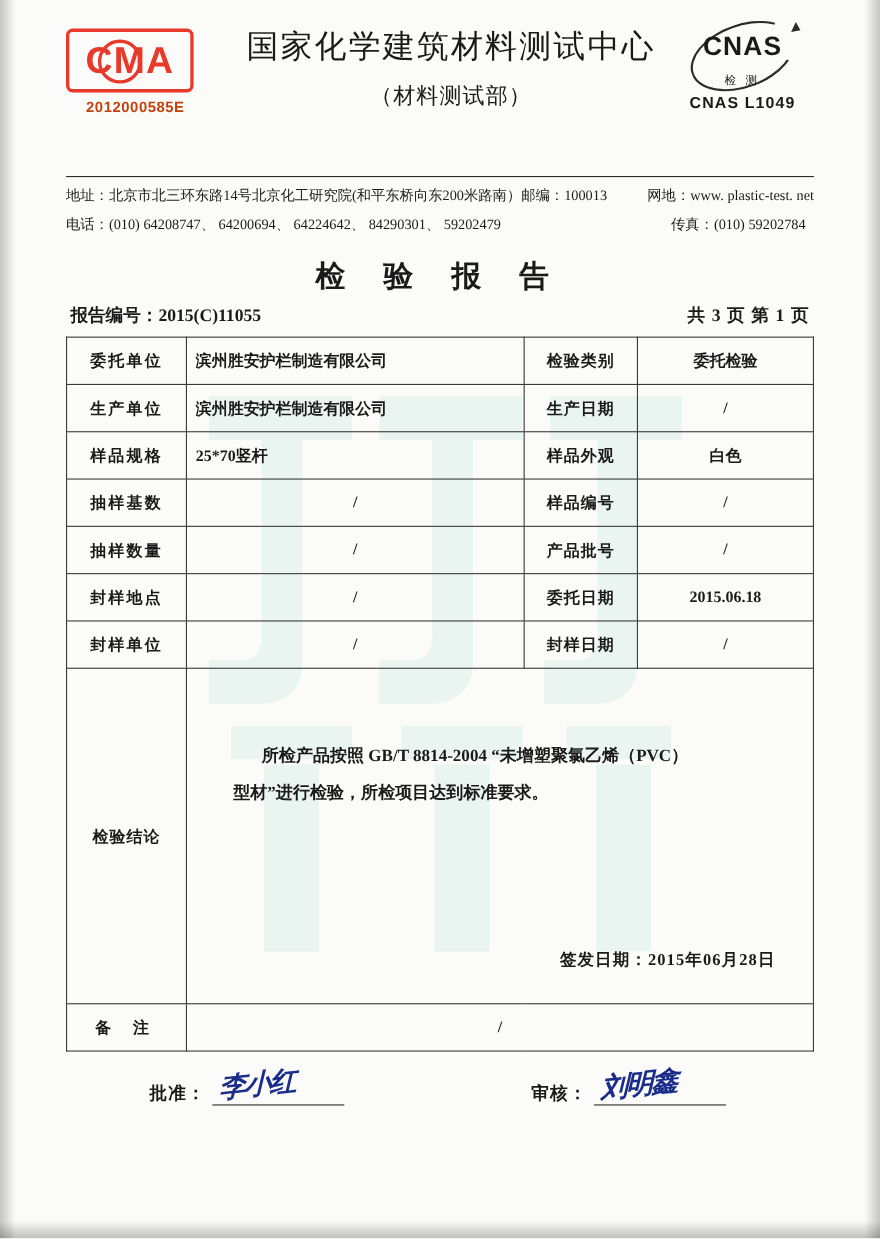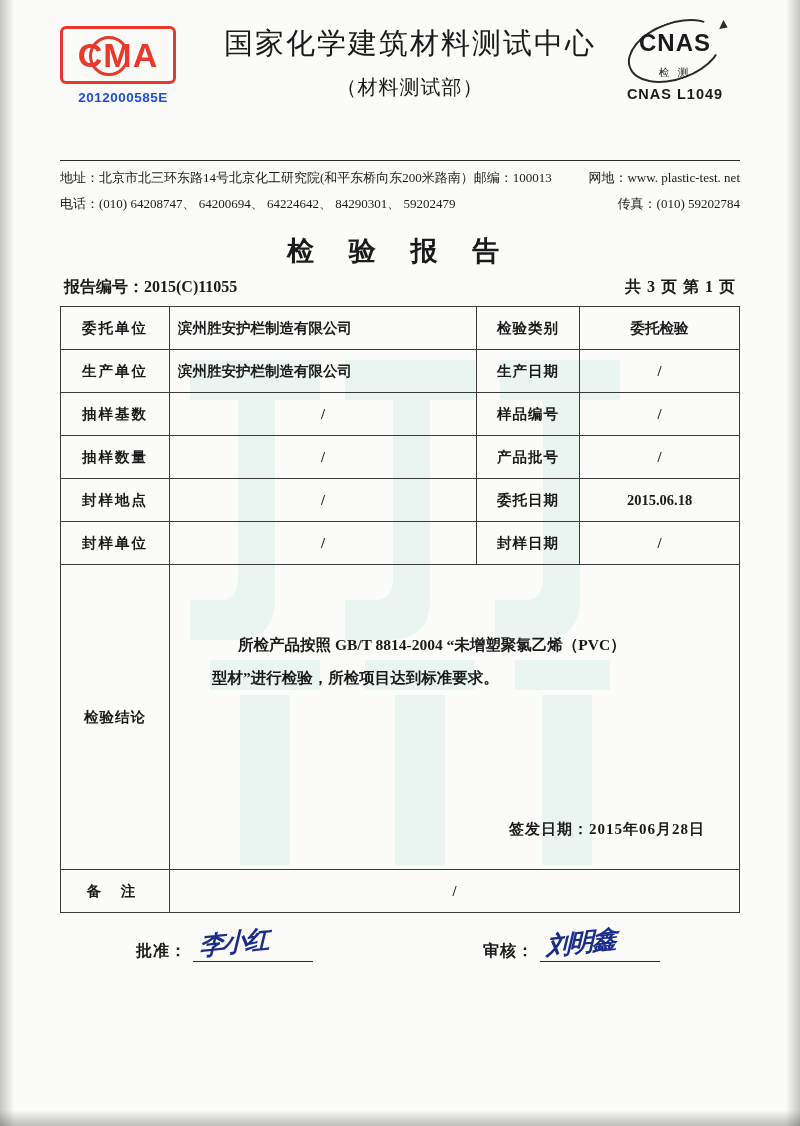--- a/index.html
+++ b/index.html
@@ -73,21 +73,21 @@
     left: 26px;
     top: 7px;
     width: 40px;
     height: 40px;
     border: 3px solid #e8392a;
     border-radius: 50%;
     box-sizing: border-box;
   }
   .cma-code {
     margin-top: 6px;
-    color: #1d4ed8;
+    color: #c2410c;
     font-family: "Liberation Sans", sans-serif;
     font-weight: bold;
     font-size: 13.5px;
     letter-spacing: 0.5px;
   }
   .titles {
     text-align: center;
     padding-left: 20px;
   }
   .main-title {
@@ -166,21 +166,21 @@
     font-size: 13px;
     line-height: 2.0;
     padding-top: 4px;
   }
   .contact-row {
     display: flex;
     white-space: nowrap;
   }
   .contact-row .c1 { width: 420px; }
   .contact-row .c2 { width: 130px; }
-  .contact-row .c3 { flex: 1; text-align: right; }
+  .contact-row .c3 { flex: 1; text-align: left; }
 
   
   .report-title {
     text-align: center;
     font-size: 27px;
     font-weight: bold;
     letter-spacing: 14px;
     margin: 16px 0 8px 0;
   }
   .report-meta {
@@ -418,20 +418,26 @@
         <td class="lbl2">检验类别</td>
         <td class="val2">委托检验</td>
       </tr>
       <tr>
         <td class="lbl">生产单位</td>
         <td class="val">滨州胜安护栏制造有限公司</td>
         <td class="lbl2">生产日期</td>
         <td class="val2">/</td>
       </tr>
       <tr>
+        <td class="lbl">样品规格</td>
+        <td class="val">25*70竖杆</td>
+        <td class="lbl2">样品外观</td>
+        <td class="val2">白色</td>
+      </tr>
+      <tr>
         <td class="lbl">抽样基数</td>
         <td class="val center">/</td>
         <td class="lbl2">样品编号</td>
         <td class="val2">/</td>
       </tr>
       <tr>
         <td class="lbl">抽样数量</td>
         <td class="val center">/</td>
         <td class="lbl2">产品批号</td>
         <td class="val2">/</td>

